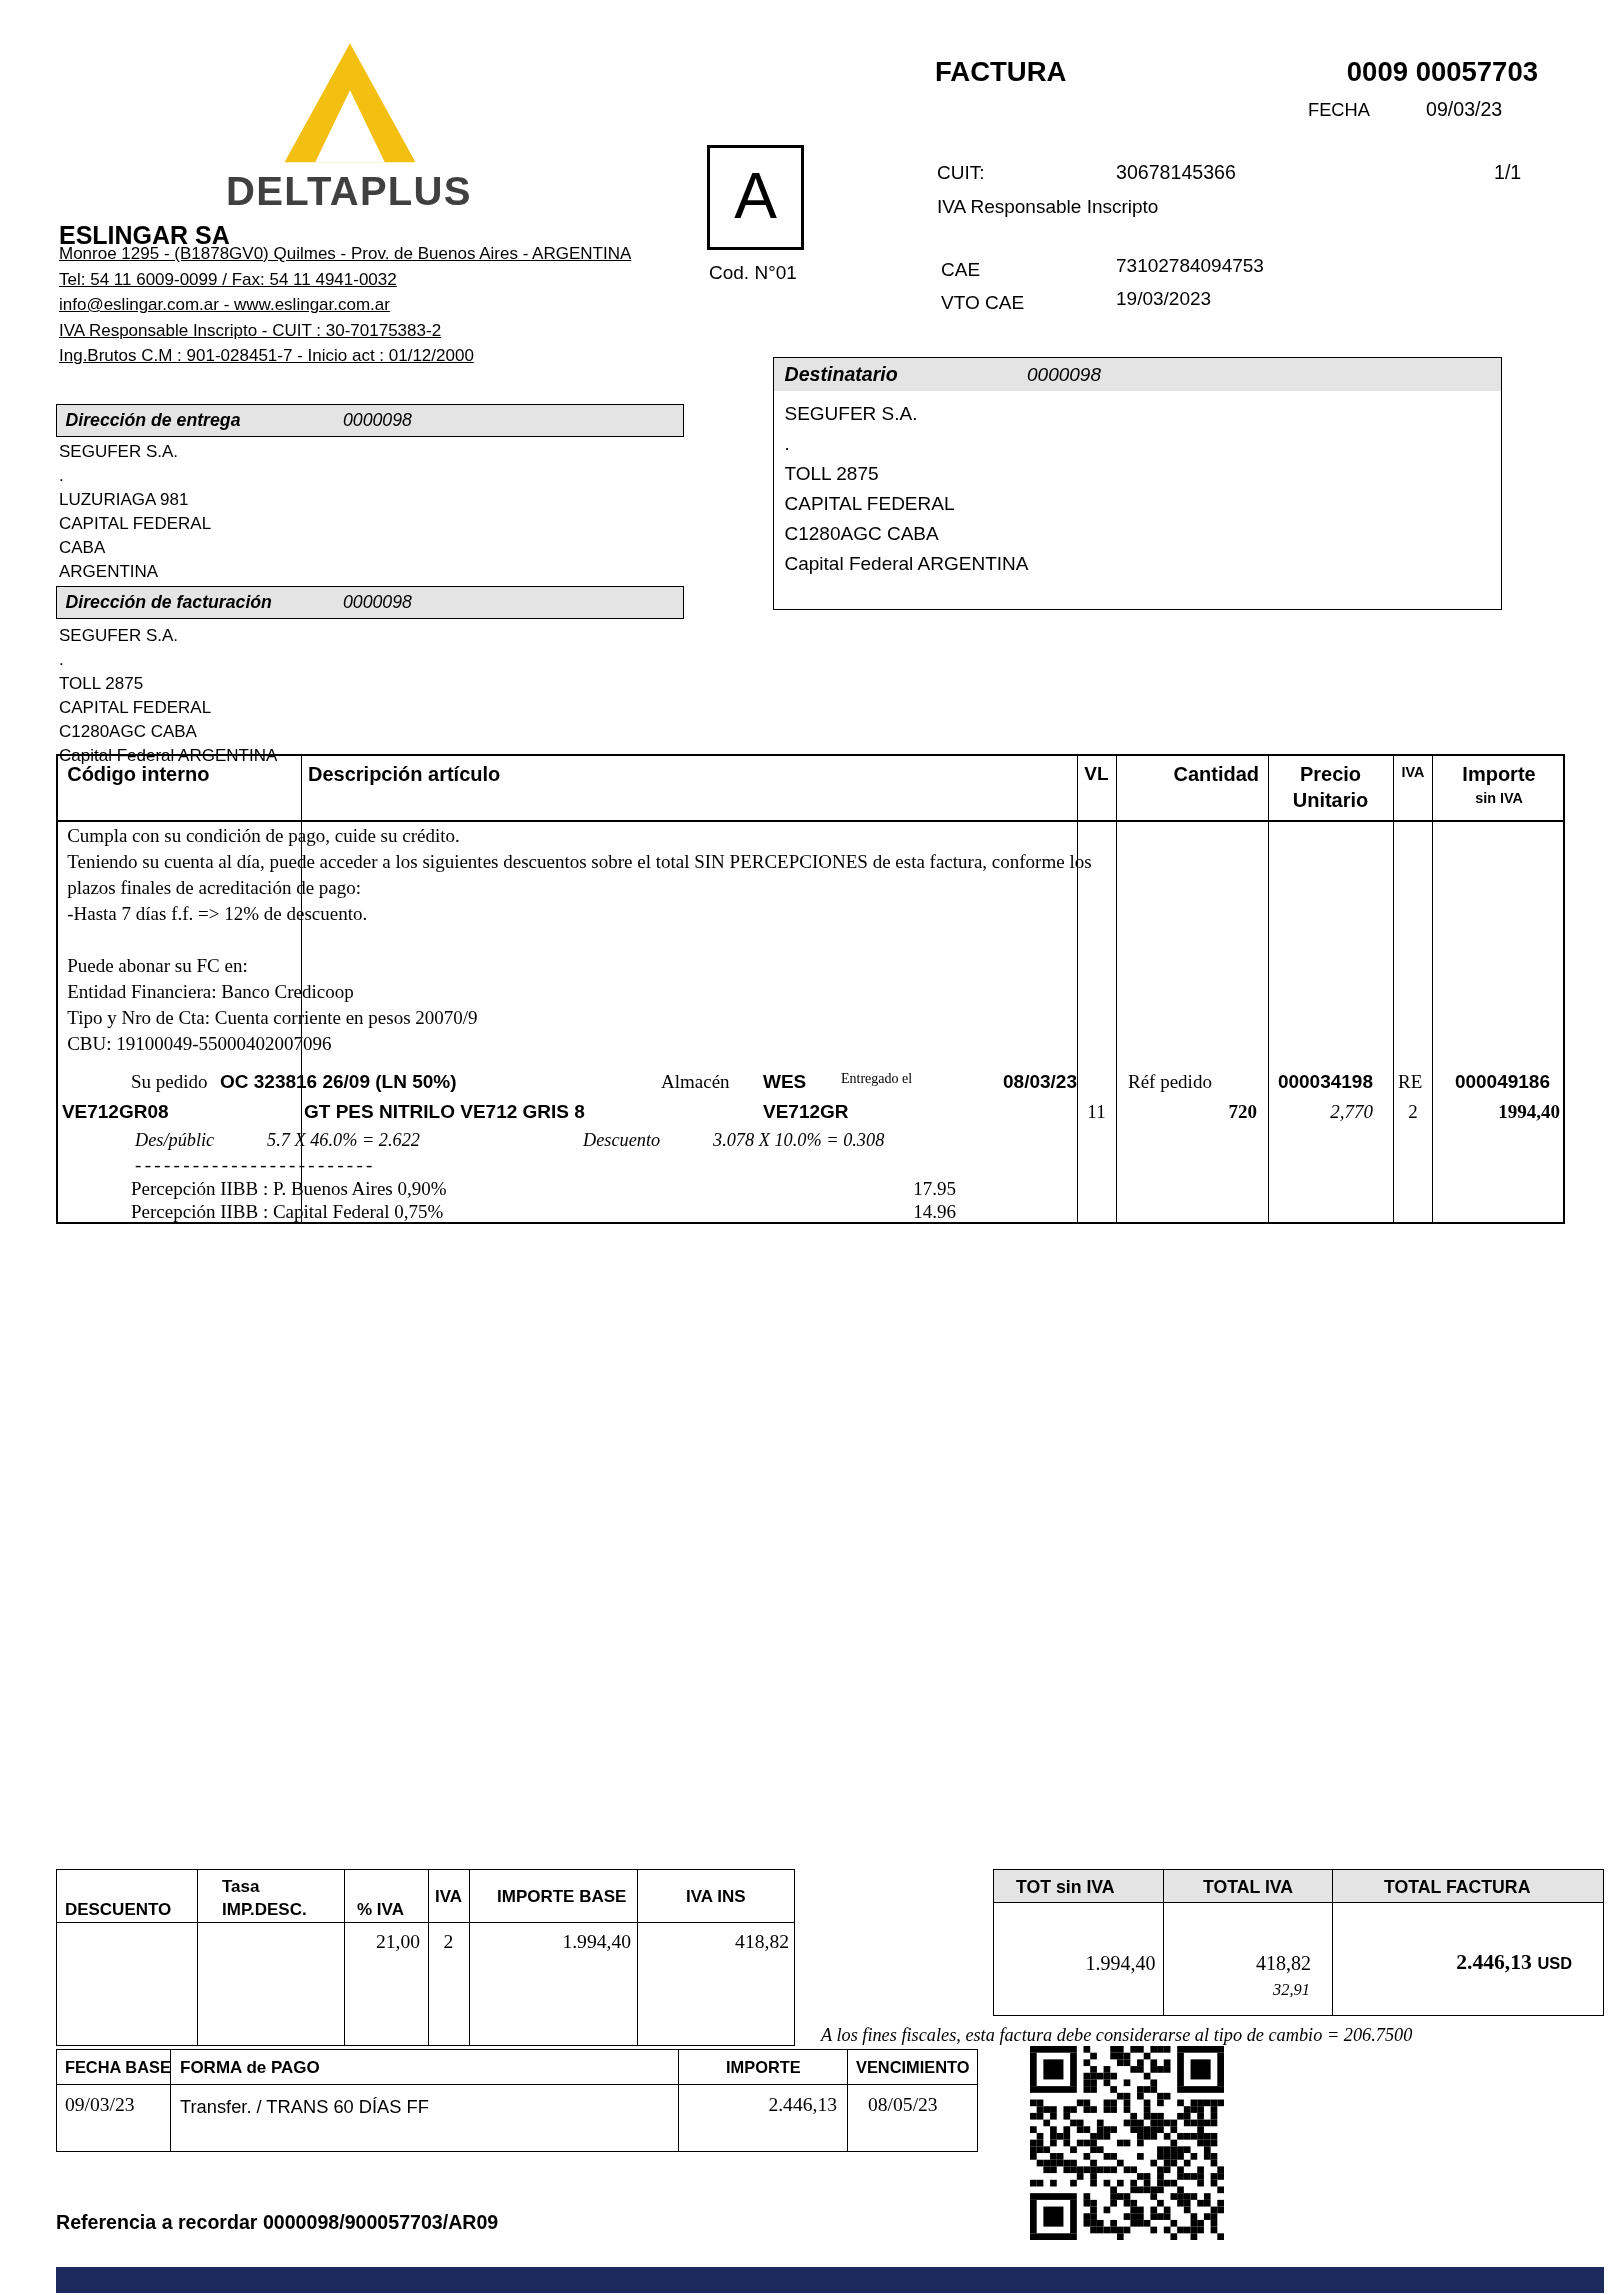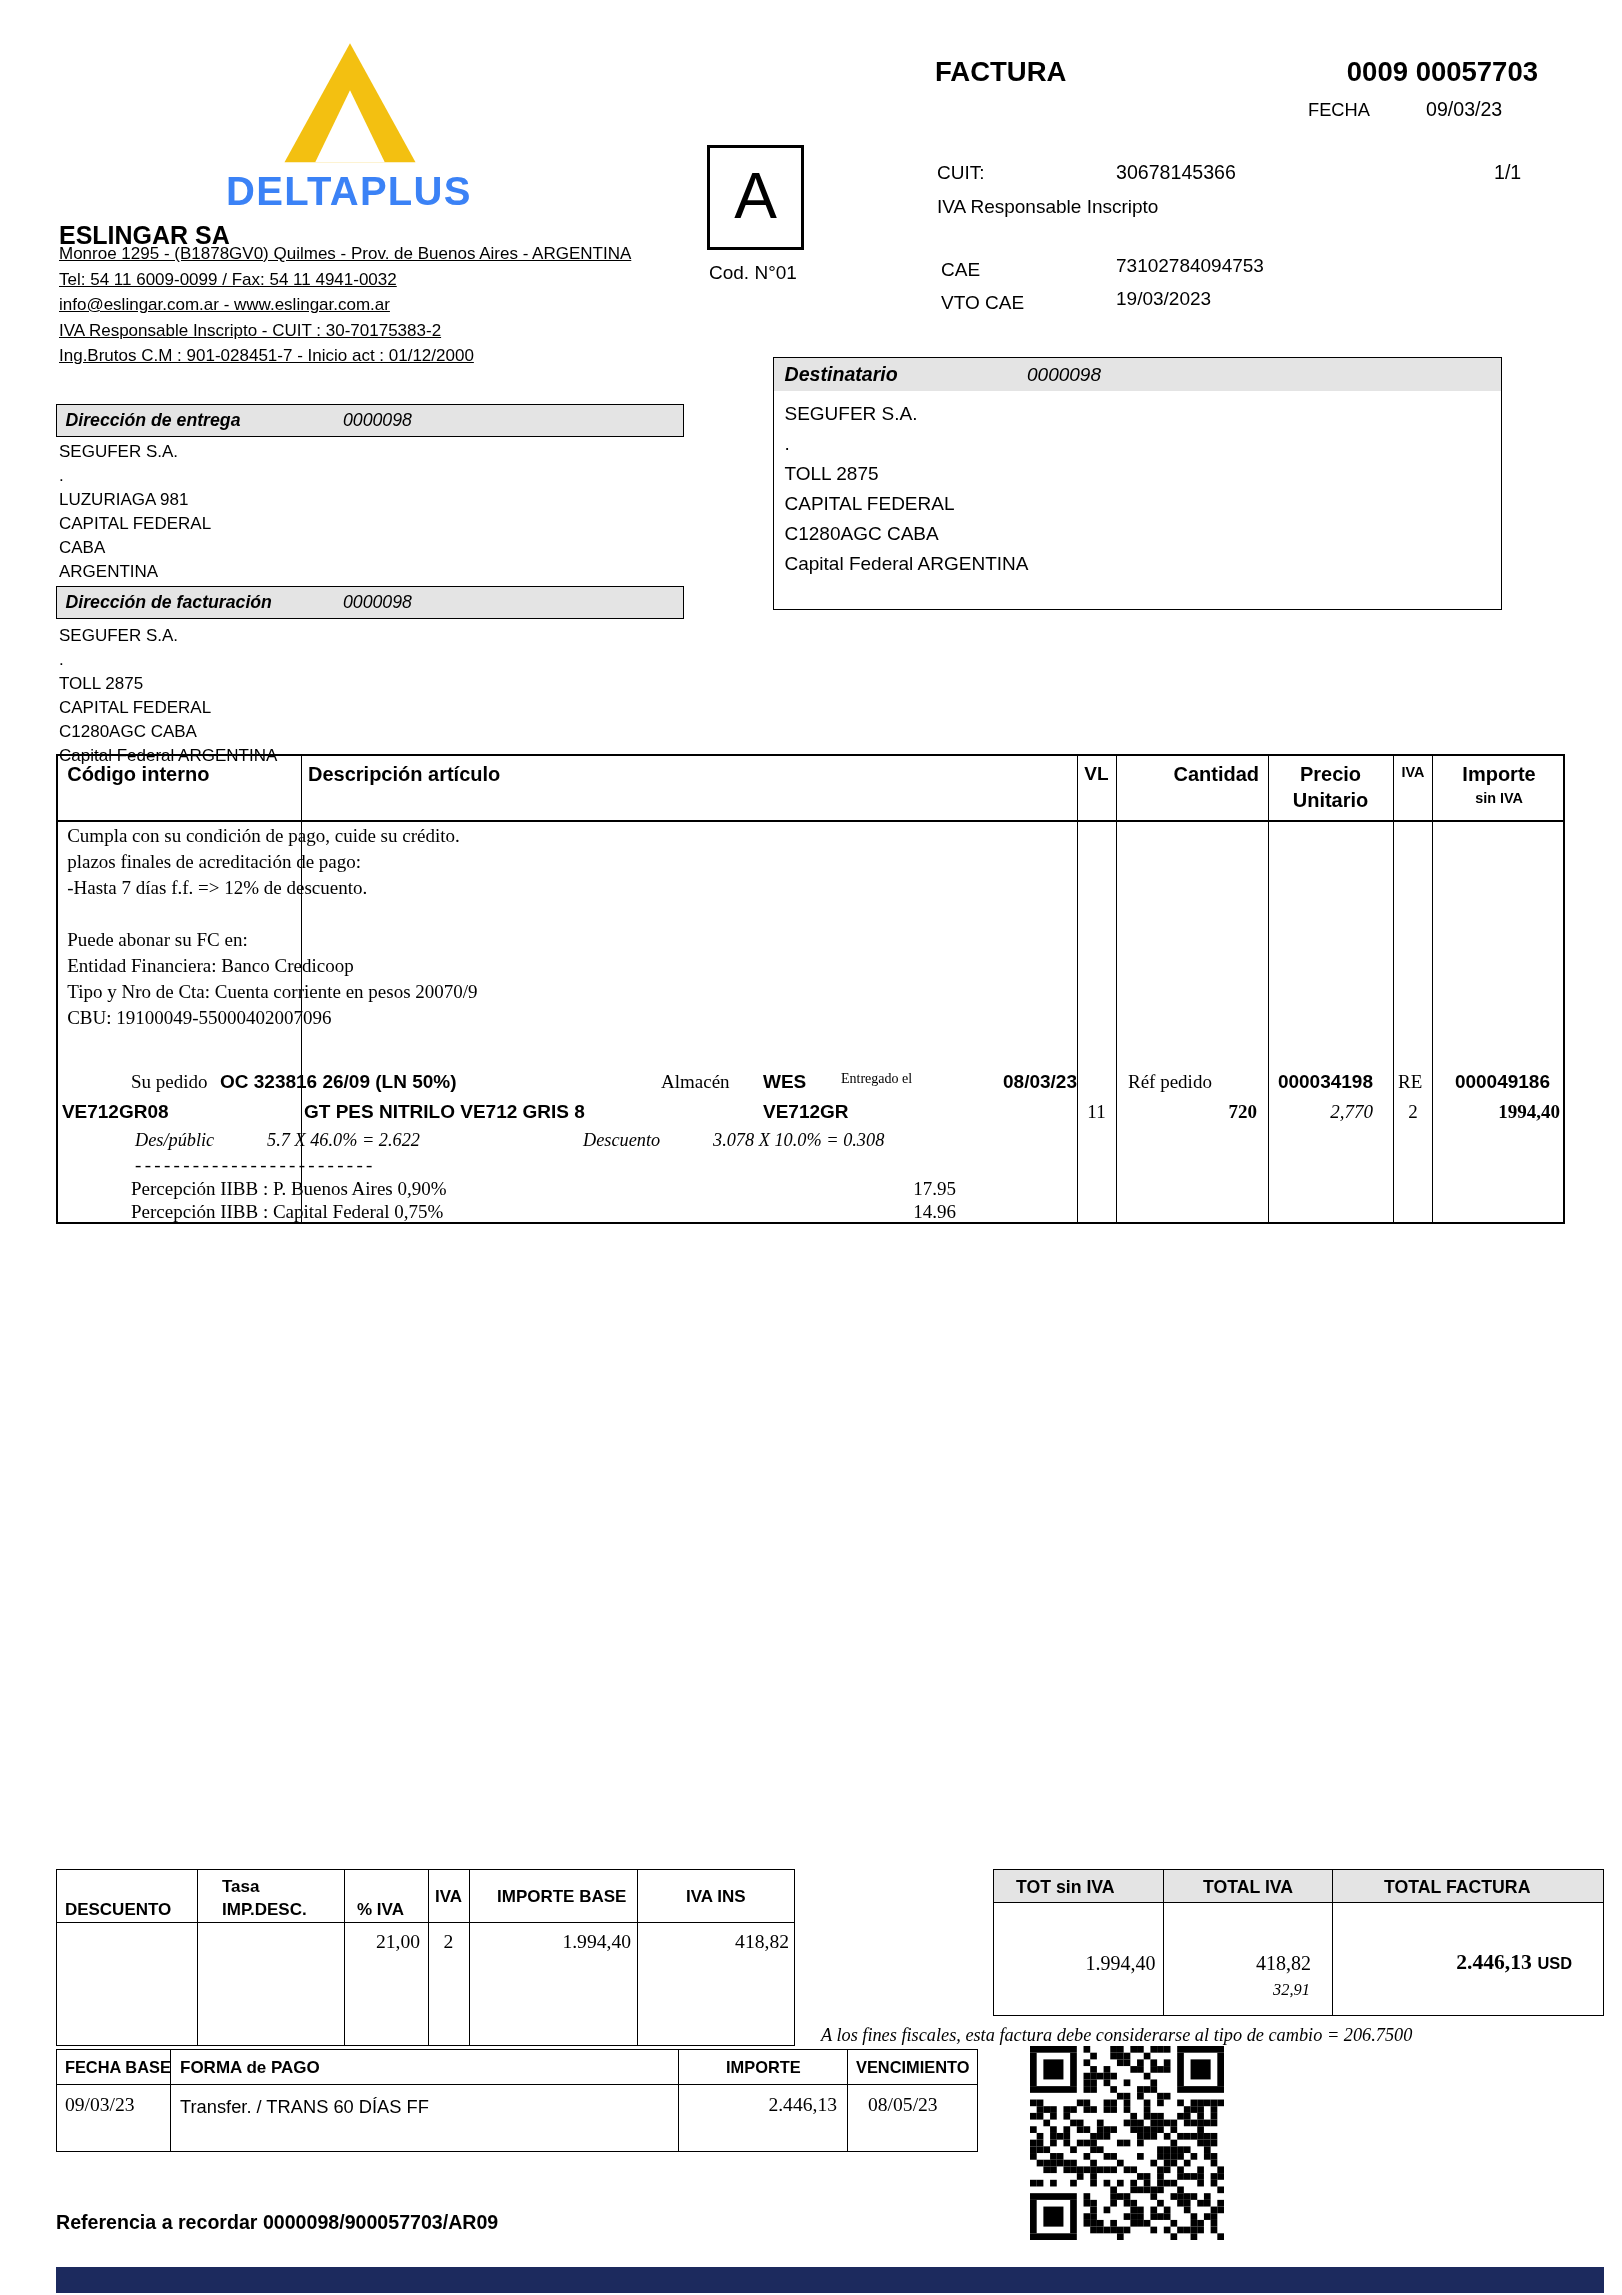--- a/index.html
+++ b/index.html
@@ -6,21 +6,21 @@
   html,body { background:#888; }
   .page {
     position:relative; width:1622px; height:2295px; background:#ffffff;
     font-family:"Liberation Sans", sans-serif; color:#000; overflow:hidden;
     margin:0 auto;
   }
   .abs { position:absolute; white-space:nowrap; }
   .serif { font-family:"Liberation Serif", serif; }
   .b { font-weight:bold; }
   .i { font-style:italic; }
-  .navy { color:#3b82f6; }
+  .navy { color:#404040; }
   .graybar { background:#e4e4e4; }
   .box { position:absolute; border:2px solid #000; }
   .vline { position:absolute; top:0; bottom:0; width:1.3px; background:#000; }
   .hline { position:absolute; left:0; height:1.3px; background:#000; }
   .ctr { text-align:center; }
   .rt  { text-align:right; }
   .msgline { min-height:26px; line-height:26px; white-space:nowrap; }
   .addr-line { line-height:25.5px;text-decoration:underline; }
   .dest-line { line-height:30px; }
   .dir-line  { line-height:24px; }
@@ -123,20 +123,21 @@
     <div class="abs b ctr" style="left:1019px; top:6.5px; width:39px; font-size:19px;">VL</div>
     <div class="abs b rt" style="left:1058px; top:6.5px; width:143px; font-size:20px;">Cantidad</div>
     <div class="abs b ctr" style="left:1210px; top:6.5px; width:125px; font-size:20px;">Precio</div>
     <div class="abs b ctr" style="left:1210px; top:33px; width:125px; font-size:20px;">Unitario</div>
     <div class="abs b ctr" style="left:1335px; top:7.9px; width:40px; font-size:14.4px;">IVA</div>
     <div class="abs b ctr" style="left:1374px; top:6.5px; width:134px; font-size:20px;">Importe</div>
     <div class="abs b ctr" style="left:1374px; top:34px; width:134px; font-size:14.4px;">sin IVA</div>
 
     <div class="abs serif" style="left:9.2px; top:67px; font-size:19px;">
       <div class="msgline">Cumpla con su condición de pago, cuide su crédito.</div>
+      <div class="msgline">Teniendo su cuenta al día, puede acceder a los siguientes descuentos sobre el total SIN PERCEPCIONES de esta factura, conforme los</div>
       <div class="msgline">plazos finales de acreditación de pago:</div>
       <div class="msgline">-Hasta  7 días f.f. =&gt; 12% de descuento.</div>
       <div class="msgline"></div>
       <div class="msgline">Puede abonar su FC en:</div>
       <div class="msgline">Entidad Financiera: Banco Credicoop</div>
       <div class="msgline">Tipo y Nro de Cta: Cuenta corriente en pesos 20070/9</div>
       <div class="msgline">CBU: 19100049-55000402007096</div>
     </div>
 
     <div class="abs serif" style="left:73px; top:315px; font-size:19px;">Su pedido</div>

